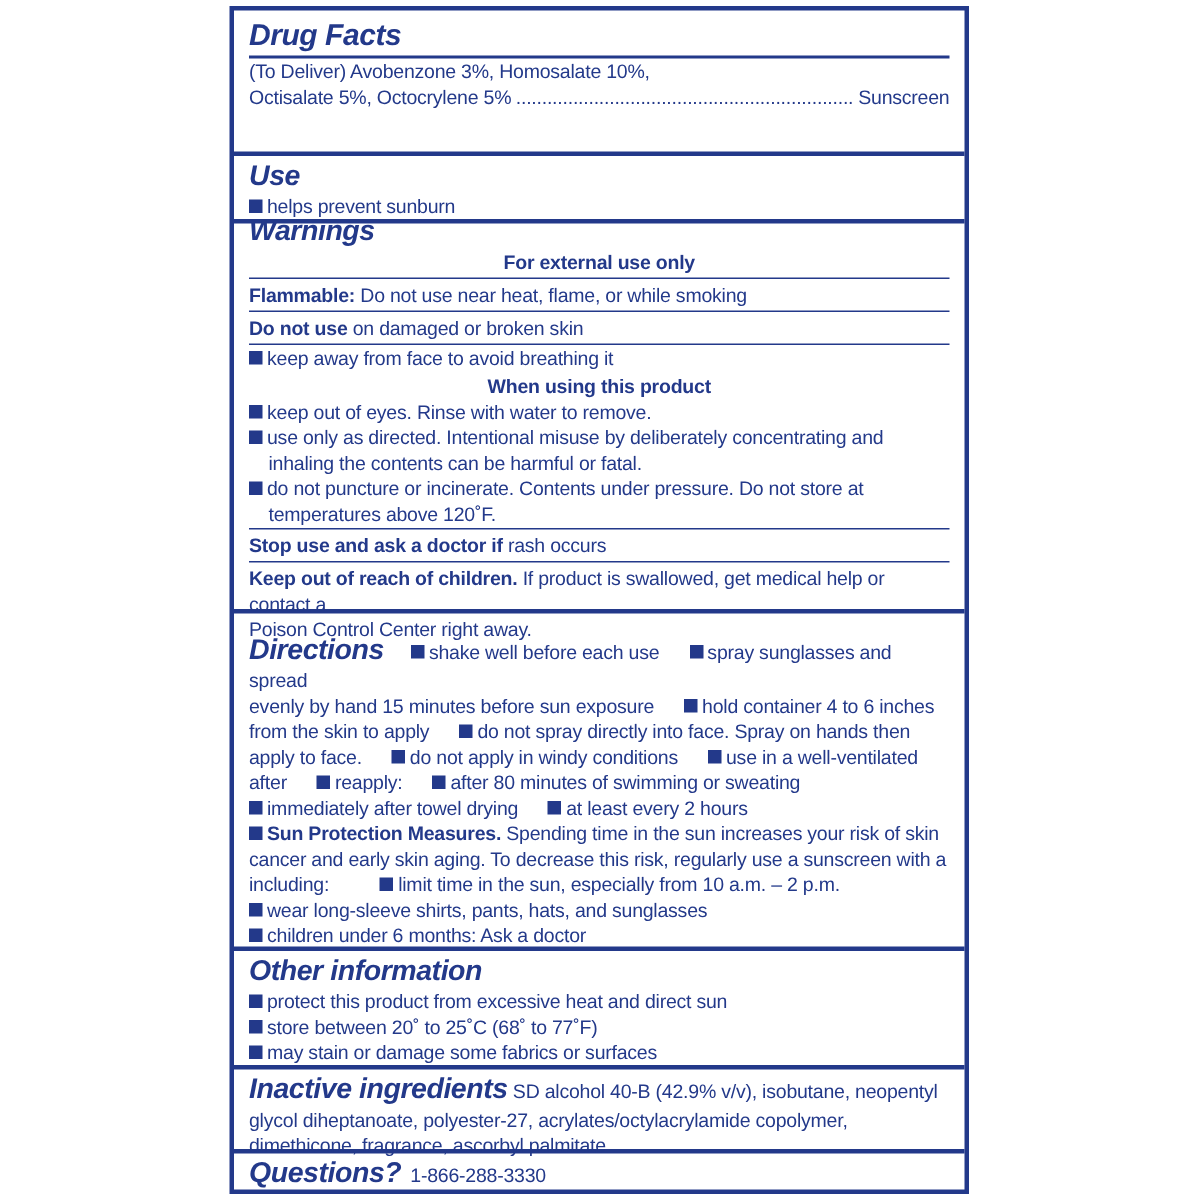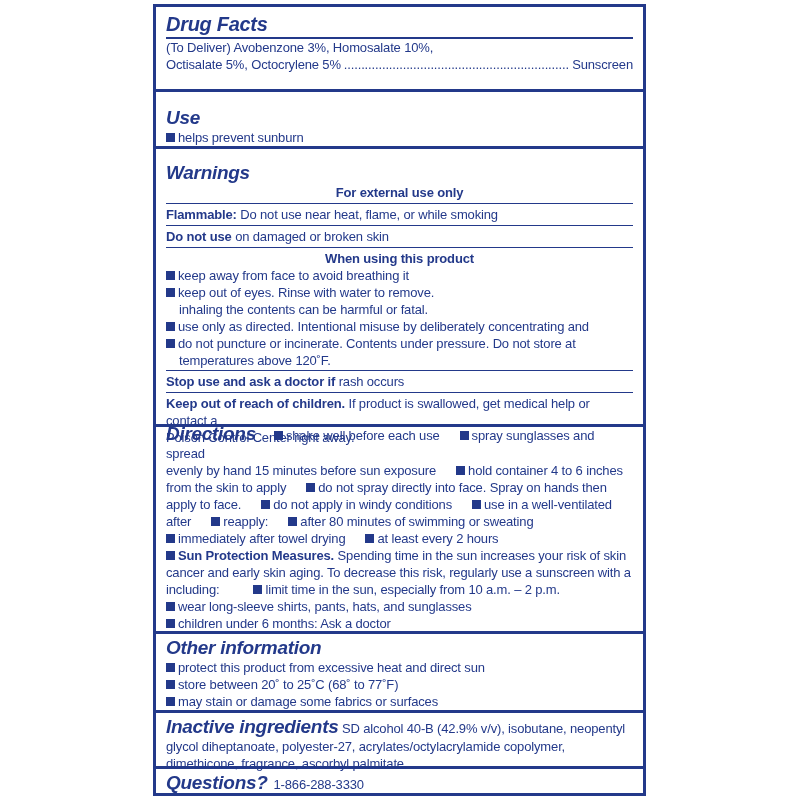--- a/index.html
+++ b/index.html
@@ -24,49 +24,49 @@
   .row { display: flex; justify-content: space-between; align-items: baseline; }
   .dots { flex: 1; overflow: hidden; white-space: nowrap; margin: 0 3px; }
   .indent { padding-left: 13px; }
   .gap { display: inline-block; width: 20px; }
 </style>
 </head>
 <body>
 
 <div class="label">
 
-  <div class="sec thick" style="top:0; height:85px;">
+  <div class="sec thick" style="top:0; height:97px;">
     <div class="h" style="font-size:20px; margin-top:6px;">Drug Facts</div>
     <div class="hair" style="border-top-width:2px; margin-top:2px;"></div>
     <div class="t">(To Deliver) Avobenzone 3%, Homosalate 10%,</div>
     <div class="t row">
       <span>Octisalate 5%, Octocrylene 5%</span>
       <span class="dots">..................................................................................................................................</span>
       <span>Sunscreen</span>
     </div>
   </div>
 
   <div class="sec thick" style="top:100px; height:42px;">
     <div class="h">Use</div>
     <div class="t"><span class="sq"></span><span>helps prevent sunburn</span></div>
   </div>
 
-  <div class="sec thick" style="top:154px; height:266px;">
+  <div class="sec thick" style="top:136px; height:266px;">
     <div class="h" style="margin-top:1px;">Warnings</div>
     <div class="t b">For external use only</div>
     <div class="hair" style="margin-top:2px;"></div>
     <div class="t" style="padding:2px 0;"><span class="b">Flammable:</span><span> Do not use near heat, flame, or while smoking</span></div>
     <div class="hair"></div>
     <div class="t" style="padding:2px 0;"><span class="b">Do not use</span><span> on damaged or broken skin</span></div>
     <div class="hair"></div>
+    <div class="t"><span class="sq"></span><span>keep away from face to avoid breathing it</span></div>
     <div class="t b" style="padding-top:2px;">When using this product</div>
-    <div class="t"><span class="sq"></span><span>keep away from face to avoid breathing it</span></div>
     <div class="t"><span class="sq"></span><span>keep out of eyes. Rinse with water to remove.</span></div>
+    <div class="t"><span class="sq"></span><span>use only as directed. Intentional misuse by deliberately concentrating and</span></div>
     <div class="t indent">inhaling the contents can be harmful or fatal.</div>
-    <div class="t"><span class="sq"></span><span>use only as directed. Intentional misuse by deliberately concentrating and</span></div>
     <div class="t"><span class="sq"></span><span>do not puncture or incinerate. Contents under pressure. Do not store at</span></div>
     <div class="t indent">temperatures above 120˚F.</div>
     <div class="hair" style="margin-top:1px;"></div>
     <div class="t" style="padding:2px 0;"><span class="b">Stop use and ask a doctor if</span><span> rash occurs</span></div>
     <div class="hair"></div>
     <div class="t" style="padding-top:2px;"><span class="b">Keep out of reach of children.</span><span> If product is swallowed, get medical help or contact a</span></div>
     <div class="t">Poison Control Center right away.</div>
   </div>
 
   <div class="sec thick" style="top:414px; height:213px;">

